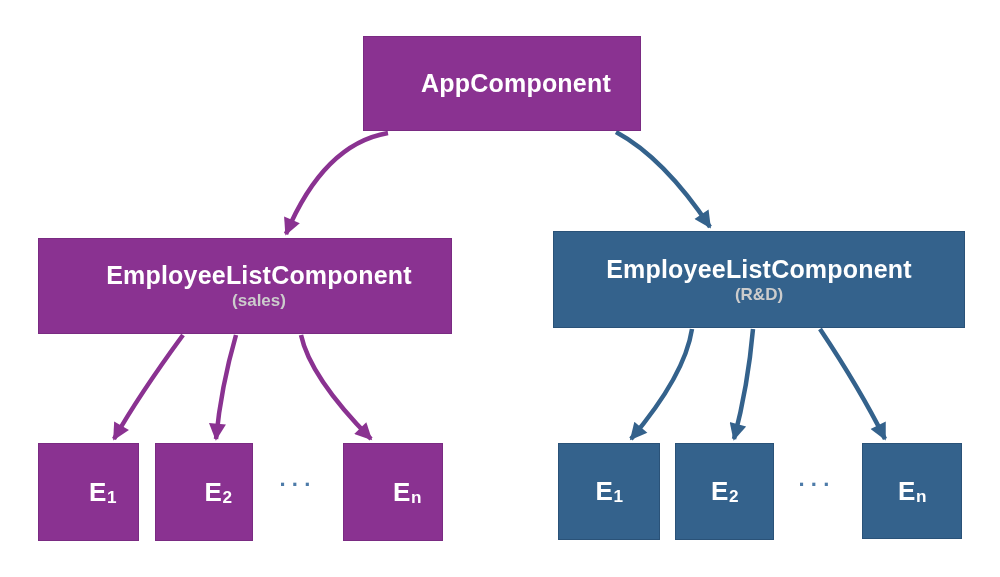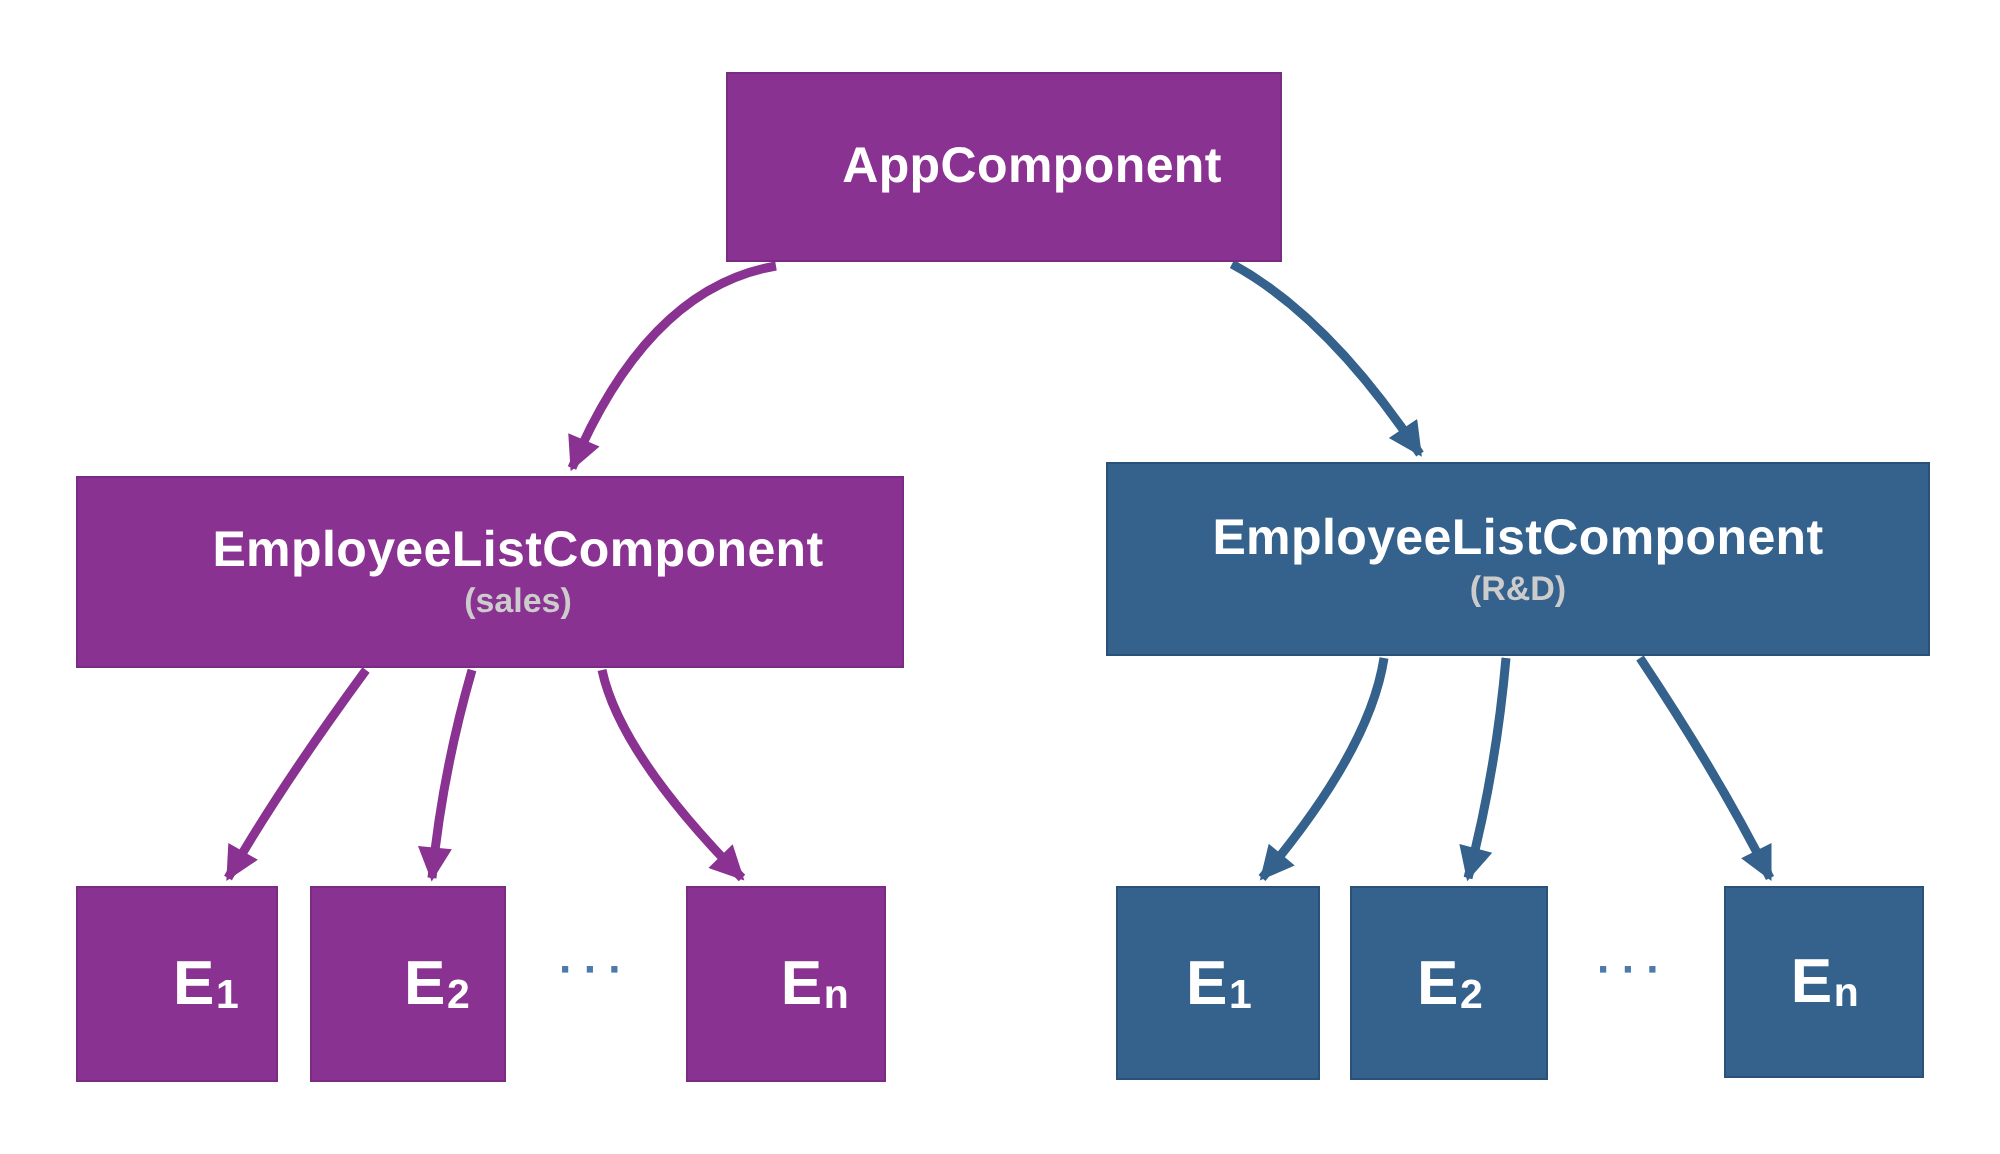--- a/index.html
+++ b/index.html
@@ -39,21 +39,21 @@
   .purple-node { background: var(--purple); border: 1px solid var(--purple-border); padding-left: 28px; }
   .blue-node   { background: var(--blue);   border: 1px solid var(--blue-border); }
 
   .node-title { font-size: 25px; line-height: 1.15; letter-spacing: 0.2px; }
   .node-sub   { font-size: 17px; line-height: 1.1; color: var(--subtitle-text); margin-top: 2px; text-align: center; }
 
   .node-app    { left: 363px; top: 36px;  width: 278px; height: 95px; }
   .node-sales  { left: 38px;  top: 238px; width: 414px; height: 96px; }
   .node-rnd    { left: 553px; top: 231px; width: 412px; height: 97px; }
 
-  .ebox { font-size: 31px; }
+  .ebox { font-size: 26px; }
   .e-label sub {
     font-size: 0.66em;
     vertical-align: baseline;
     position: relative;
     top: 0.12em;
     left: 0.04em;
   }
   .node-s-e1 { left: 38px;  top: 443px; width: 101px; height: 98px; }
   .node-s-e2 { left: 155px; top: 443px; width: 98px;  height: 98px; }
   .node-s-en { left: 343px; top: 443px; width: 100px; height: 98px; }

